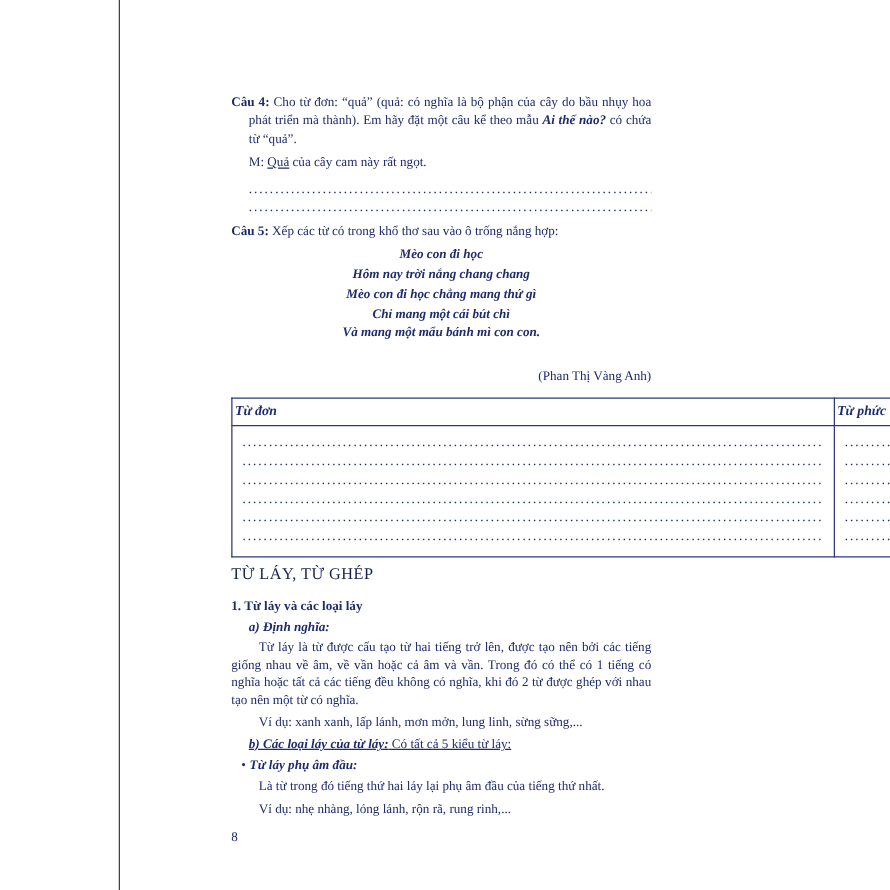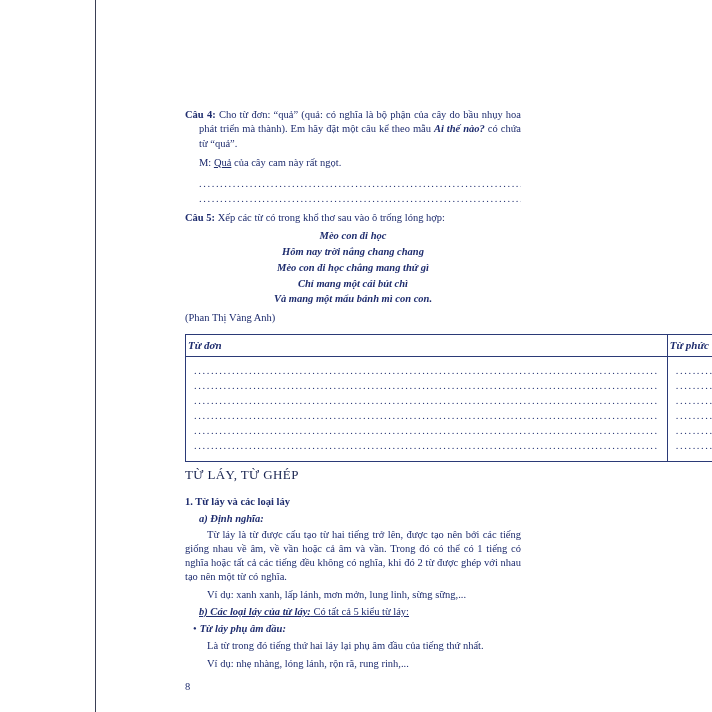--- a/index.html
+++ b/index.html
@@ -13,40 +13,40 @@
   }
   .spine-line {
     position:absolute; left:95px; top:0; width:1px; height:712px;
     background:#3a3f55;
   }
   .content {
     position:absolute; left:185px; top:76px; width:336px;
     font-size:10.5px; line-height:1.36;
   }
   p { margin:0; }
-  .justify { text-align:justify;margin-top:32px; }
+  .justify { text-align:justify; }
   .hang { padding-left:14px; text-indent:-14px; }
   .bold { font-weight:bold; }
   .bi { font-weight:bold; font-style:italic; }
   .indent14 { padding-left:14px; }
   .indent22 { padding-left:22px; }
   .first-indent { text-indent:22px; }
   .underline { text-decoration:underline; }
   .m-line { margin-top:5px; }
   .dotline {
     overflow:hidden; white-space:nowrap;
     letter-spacing:1.6px; line-height:13px; height:13px;
     color:#1e2c6e;
   }
   .fill-dots { margin-left:14px; margin-top:2px; }
   .fill-dots:first-of-type { margin-top:7px; }
   .cau5-line { margin-top:6px; }
   .poem { text-align:center; font-weight:bold; font-style:italic; line-height:1.5; }
   .poem-title { margin-top:3px; }
-  .author { margin-top:4px; }
+  .author { text-align:right; margin-top:20px; }
   table.word-table {
     width:100%; margin-top:9px;
     border-collapse:collapse;
   }
   table.word-table th, table.word-table td {
     border:1px solid #2b3a77;
   }
   table.word-table th {
     font-weight:bold; font-style:italic; text-align:left;
     padding:3px 2px; font-size:11px;
@@ -83,21 +83,21 @@
 
   <p class="justify hang"><span class="bold">Câu 4:</span>
     <span>Cho từ đơn: “quả” (quả: có nghĩa là bộ phận của cây do bầu nhụy hoa phát triển mà thành). Em hãy đặt một câu kể theo mẫu </span><span class="bi">Ai thế nào?</span><span> có chứa từ “quả”.</span></p>
 
   <p class="m-line indent14"><span>M: </span><span class="underline">Quả</span><span> của cây cam này rất ngọt.</span></p>
 
   <div class="dotline fill-dots">............................................................................................................................................................................................................................</div>
   <div class="dotline fill-dots">............................................................................................................................................................................................................................</div>
 
   <p class="cau5-line hang"><span class="bold">Câu 5:</span>
-    <span>Xếp các từ có trong khổ thơ sau vào ô trống lóng hợp:</span></p>
+    <span>Xếp các từ có trong khổ thơ sau vào ô trống nắng hợp:</span></p>
 
   <p class="poem poem-title">Mèo con đi học</p>
   <p class="poem">Hôm nay trời nắng chang chang</p>
   <p class="poem">Mèo con đi học chẳng mang thứ gì</p>
   <p class="poem">Chỉ mang một cái bút chì</p>
   <p class="poem">Và mang một mẩu bánh mì con con.</p>
   <p class="author">(Phan Thị Vàng Anh)</p>
 
   <table class="word-table">
     <thead>

